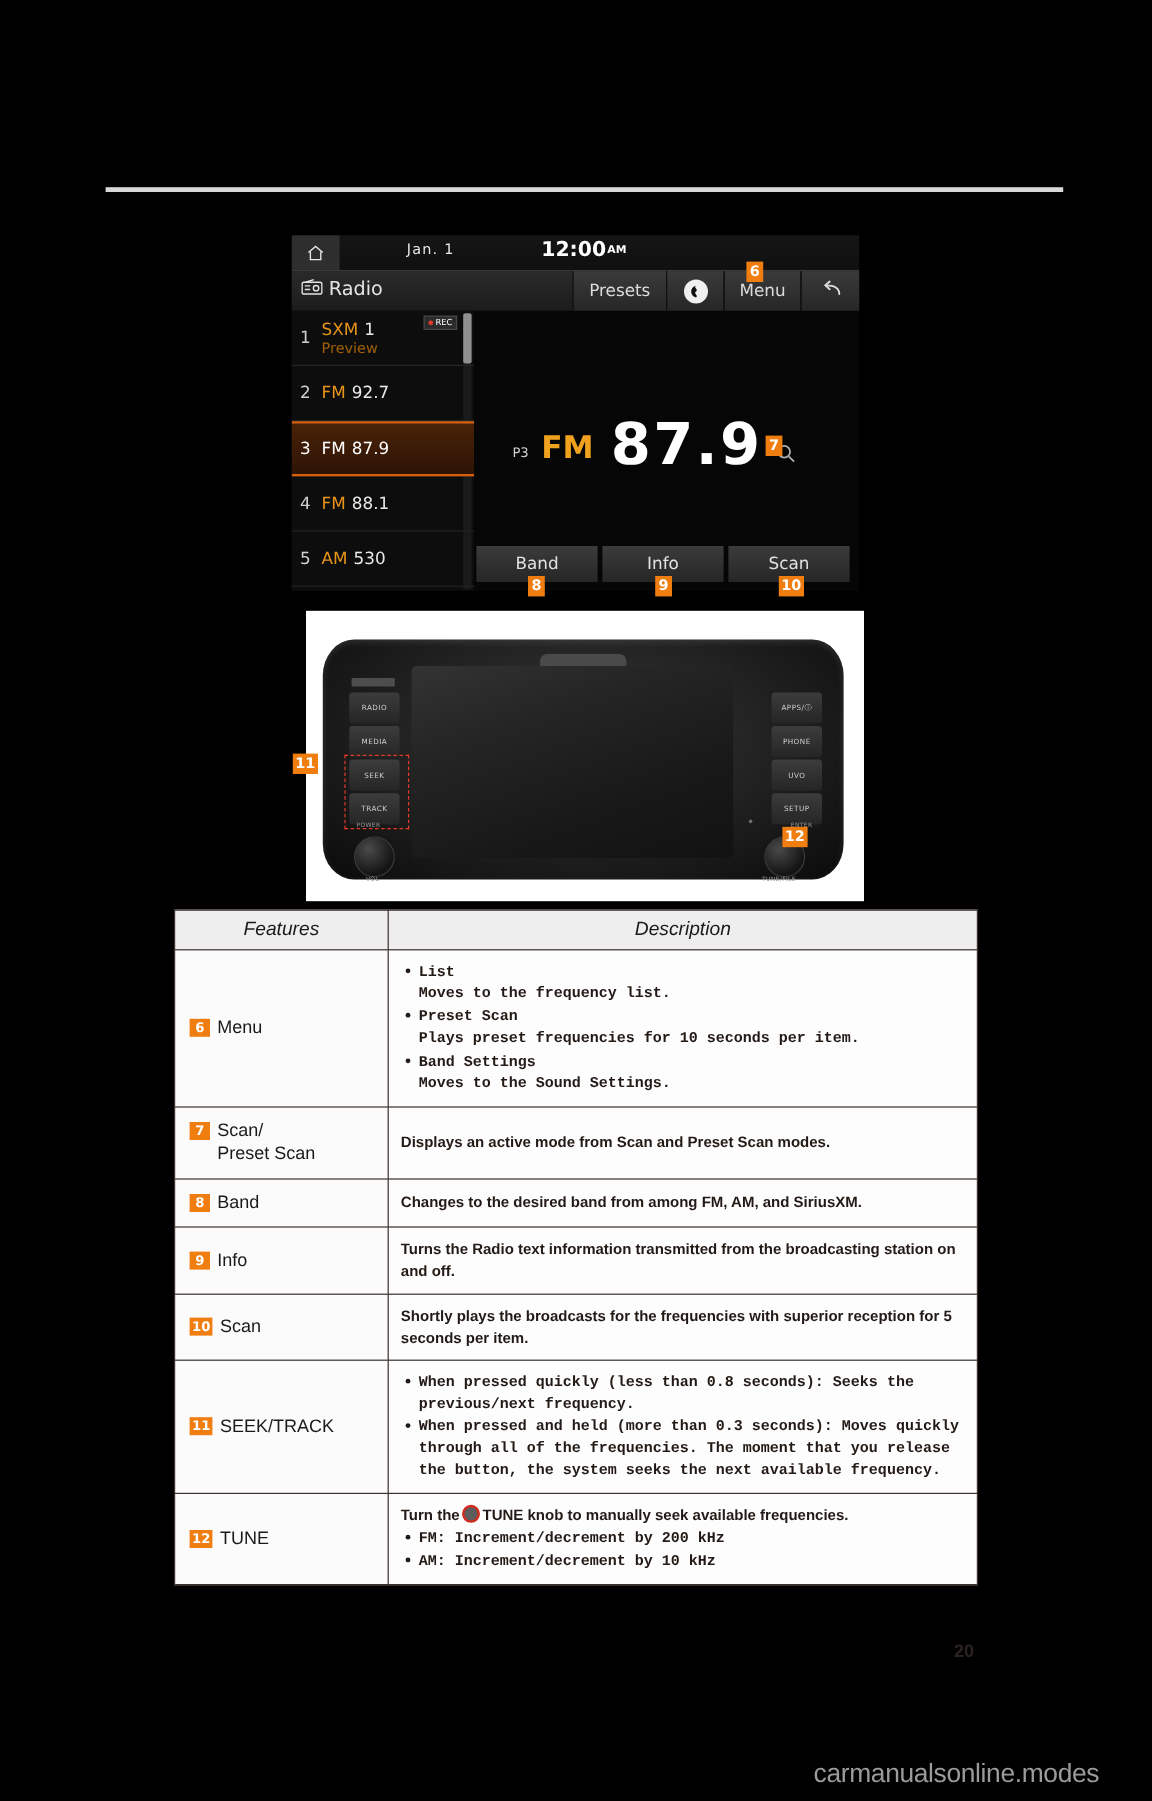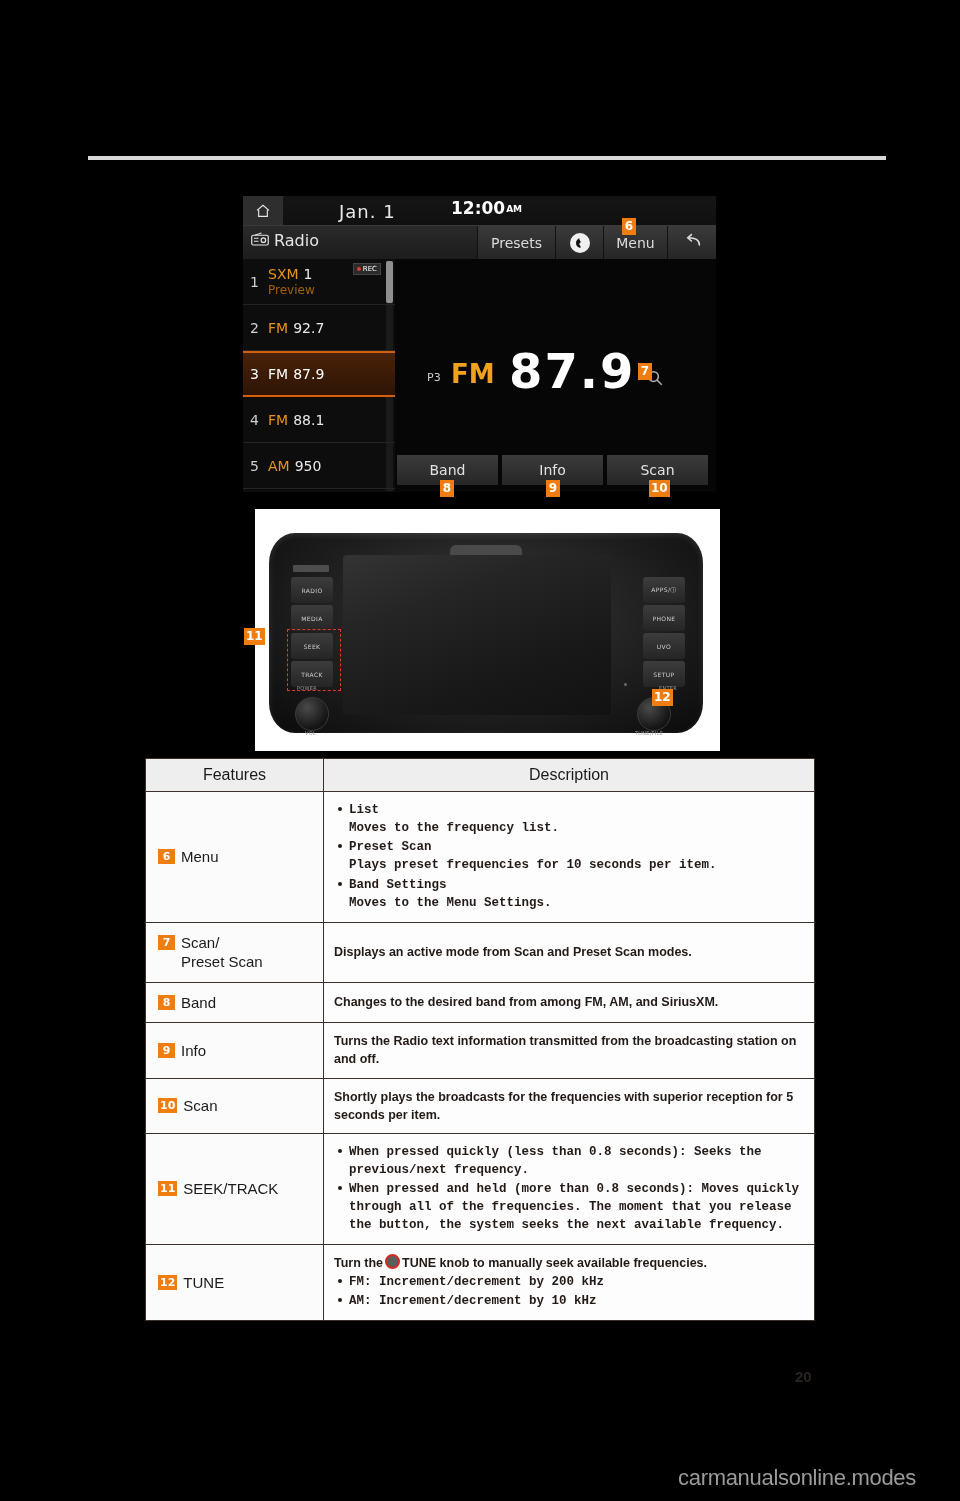--- a/index.html
+++ b/index.html
@@ -25,21 +25,21 @@
   .status-bar{
     position:relative;height:29px;width:100%;
     background:linear-gradient(#151515,#101010);
   }
   .home-btn{
     position:absolute;left:0px;top:0px;width:40px;height:29px;
     background:#2e2e2e;display:flex;align-items:center;justify-content:center;
   }
   .home-btn svg{display:block;}
   .sb-date{
-    position:absolute;left:96px;top:5px;font-size:18px;color:#e8e8e8;
+    position:absolute;left:96px;top:5px;font-size:12px;color:#e8e8e8;
     letter-spacing:1px;font-family:"DejaVu Sans", sans-serif;
   }
   .sb-time{
     position:absolute;left:208px;top:2px;font-size:17px;color:#fff;
     font-weight:bold;letter-spacing:0px;font-family:"DejaVu Sans", sans-serif;
   }
   .sb-ampm{font-size:9px;vertical-align:2px;margin-left:1px;}
 
   .toolbar{
     position:relative;height:33px;width:100%;
@@ -197,21 +197,21 @@
 
   
   .tbl{
     position:absolute;left:145px;top:758px;width:670px;
     border-collapse:collapse;background:#fff;
     font-family:"Liberation Sans", sans-serif;
   }
   .tbl th{
     background:#eeeeee;border:1px solid #3a302c;
     font-weight:normal;font-size:16px;color:#1a1a1a;
-    padding:7px 0;text-align:center;
+    padding:7px 0;text-align:center;font-style:italic;
   }
   .tbl th.c1{width:165px;}
   .tbl td{
     border:1px solid #3a302c;vertical-align:middle;
     font-size:12.5px;color:#231a16;background:#fbfbfb;
   }
   .tbl td.feat{
     width:165px;padding:10px 0 10px 12px;font-size:15px;color:#1a1a1a;
   }
   .tbl td.desc{
@@ -333,21 +333,21 @@
 
         <div class="preset-row">
           <span class="idx">4</span>
           <span class="band">FM</span>
           <span class="freq">88.1</span>
         </div>
 
         <div class="preset-row">
           <span class="idx">5</span>
           <span class="band">AM</span>
-          <span class="freq">950</span>
+          <span class="freq">530</span>
         </div>
       </div>
 
       <div class="tuner">
 
         <div class="big-freq">
           <span class="bf-p">P3</span>
           <span class="bf-band">FM</span>
           <span class="bf-num">87.9</span>
           <span class="bf-scanicon">
@@ -426,21 +426,21 @@
             <li>
               <span class="sub">List</span>
               <span>Moves to the frequency list.</span>
             </li>
             <li>
               <span class="sub">Preset Scan</span>
               <span>Plays preset frequencies for 10 seconds per item.</span>
             </li>
             <li>
               <span class="sub">Band Settings</span>
-              <span>Moves to the Menu Settings.</span>
+              <span>Moves to the Sound Settings.</span>
             </li>
           </ul>
         </td>
       </tr>
 
       <tr>
         <td class="feat">
           <span class="feat-inline">
             <span class="feat-badge">7</span>
             <span class="feat-txt">
@@ -485,21 +485,21 @@
       <tr>
         <td class="feat">
           <span class="feat-inline">
             <span class="feat-badge">11</span>
             <span class="feat-txt">SEEK/TRACK</span>
           </span>
         </td>
         <td class="desc">
           <ul class="bl">
             <li>When pressed quickly (less than 0.8 seconds): Seeks the previous/next frequency.</li>
-            <li>When pressed and held (more than 0.8 seconds): Moves quickly through all of the frequencies. The moment that you release the button, the system seeks the next available frequency.</li>
+            <li>When pressed and held (more than 0.3 seconds): Moves quickly through all of the frequencies. The moment that you release the button, the system seeks the next available frequency.</li>
           </ul>
         </td>
       </tr>
 
       <tr>
         <td class="feat">
           <span class="feat-inline">
             <span class="feat-badge">12</span>
             <span class="feat-txt">TUNE</span>
           </span>

